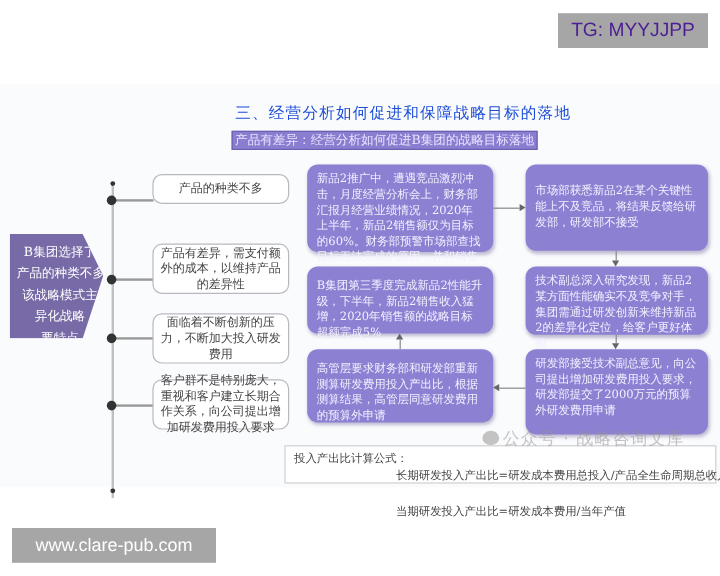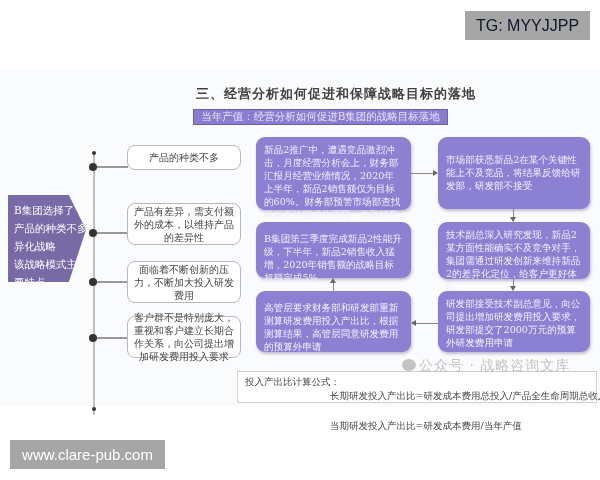--- a/index.html
+++ b/index.html
@@ -1,52 +1,52 @@
 <!DOCTYPE html>
 <html><head>
 <meta charset="utf-8">
 <style>
   * { box-sizing: border-box; margin: 0; padding: 0; }
   html, body { width: 600px; height: 480px; background: #ffffff; overflow: hidden; }
   body { position: relative; font-family: "DejaVu Serif", "Liberation Serif", serif; }
 
   .tg-badge {
     position: absolute; left: 465px; top: 11px; width: 125px; height: 29px;
-    background: #a6a6a6; color: #0f172a; font-family: "Liberation Sans", "DejaVu Sans", sans-serif;
+    background: #a6a6a6; color: #4c1d95; font-family: "Liberation Sans", "DejaVu Sans", sans-serif;
     font-size: 16px; display: flex; align-items: center; justify-content: center;
   }
   .url-badge {
-    position: absolute; left: 10px; top: 440px; width: 155px; height: 29px;
+    position: absolute; left: 10px; top: 440px; width: 170px; height: 29px;
     background: #a6a6a6; color: #ffffff; font-family: "Liberation Sans", "DejaVu Sans", sans-serif;
     font-size: 15px; display: flex; align-items: center; justify-content: center;
   }
 
   .slide {
     position: absolute; left: 0; top: 70px; width: 600px; height: 336px;
     background: #fafbfd;
   }
 
   .title {
-    position: absolute; left: 196px; top: 15px; font-size: 13px; color: #404040;
-    letter-spacing: 1px; white-space: nowrap; font-weight: bold;
+    position: absolute; left: 196px; top: 15px; font-size: 13px; color: #1d4ed8;
+    letter-spacing: 1px; white-space: nowrap;
   }
   .subtitle-bar {
     position: absolute; left: 193px; top: 39px; width: 255px; height: 16px;
     background: #8a7dd0; border: 1px solid #6a60b0;
     color: #e8e4ff; font-size: 10.5px; display: flex; align-items: center; justify-content: center;
     white-space: nowrap;
   }
 
   .left-pentagon {
     position: absolute; left: 8px; top: 125px; width: 78px; height: 87px;
     background: #786aa6;
     clip-path: polygon(0 0, 78% 0, 100% 40%, 78% 100%, 0 100%);
     color: #ffffff; font-size: 10.5px; line-height: 18px; padding: 6px 0 0 6px;
   }
-  .left-pentagon span { display: block; white-space: nowrap; }
+  .left-pentagon span { display: block; white-space: nowrap; text-align: center; }
 
   .vline {
     position: absolute; left: 93px; top: 83px; width: 2px; height: 262px; background: #c0c0c0;
   }
   .vline-cap-top, .vline-cap-bot {
     position: absolute; left: 92px; width: 4px; height: 4px; border-radius: 50%; background: #333;
   }
   .vline-cap-top { top: 81px; }
   .vline-cap-bot { top: 337px; }
 
@@ -108,27 +108,27 @@
     background: rgba(150,150,150,0.55); margin-right: 3px; vertical-align: -1px;
   }
 </style>
 </head>
 <body>
 
 <div class="tg-badge">TG: MYYJJPP</div>
 
 <div class="slide">
   <div class="title">三、经营分析如何促进和保障战略目标的落地</div>
-  <div class="subtitle-bar">当年产值：经营分析如何促进B集团的战略目标落地</div>
+  <div class="subtitle-bar">产品有差异：经营分析如何促进B集团的战略目标落地</div>
 
   <div class="left-pentagon">
     <span>B集团选择了</span>
     <span>产品的种类不多</span>
+    <span>该战略模式主</span>
     <span>异化战略</span>
-    <span>该战略模式主</span>
     <span>要特点</span>
   </div>
 
   <div class="vline"></div>
   <div class="vline-cap-top"></div>
   <div class="vline-cap-bot"></div>
 
   <div class="hconn" style="top:96px"></div>
   <div class="hdot" style="top:93px"></div>
   <div class="hconn" style="top:162px"></div>
@@ -153,21 +153,21 @@
 
   <div class="flow-box" style="left:256px;top:67px;width:155px;height:73px">
     <span>新品2推广中，遭遇竞品激烈冲击，月度经营分析会上，财务部汇报月经营业绩情况，2020年上半年，新品2销售额仅为目标的60%。财务部预警市场部查找目标无法完成的原因，并和销售部一同分析差异原因</span>
   </div>
   <div class="flow-box" style="left:438px;top:67px;width:152px;height:72px;padding-top:16px">
     <span>市场部获悉新品2在某个关键性能上不及竞品，将结果反馈给研发部，研发部不接受</span>
   </div>
   <div class="flow-box" style="left:438px;top:152px;width:152px;height:57px">
     <span>技术副总深入研究发现，新品2某方面性能确实不及竞争对手，集团需通过研发创新来维持新品2的差异化定位，给客户更好体验</span>
   </div>
-  <div class="flow-box" style="left:438px;top:221px;width:152px;height:61px">
+  <div class="flow-box" style="left:438px;top:221px;width:152px;height:71px">
     <span>研发部接受技术副总意见，向公司提出增加研发费用投入要求，研发部提交了2000万元的预算外研发费用申请</span>
   </div>
   <div class="flow-box" style="left:256px;top:221px;width:155px;height:61px;padding-top:10px">
     <span>高管层要求财务部和研发部重新测算研发费用投入产出比，根据测算结果，高管层同意研发费用的预算外申请</span>
   </div>
   <div class="flow-box" style="left:256px;top:152px;width:155px;height:56px;padding-top:10px">
     <span>B集团第三季度完成新品2性能升级，下半年，新品2销售收入猛增，2020年销售额的战略目标超额完成5%</span>
   </div>
 
   <div class="arrow-h" style="left:411px;top:103px;width:22px"></div>

